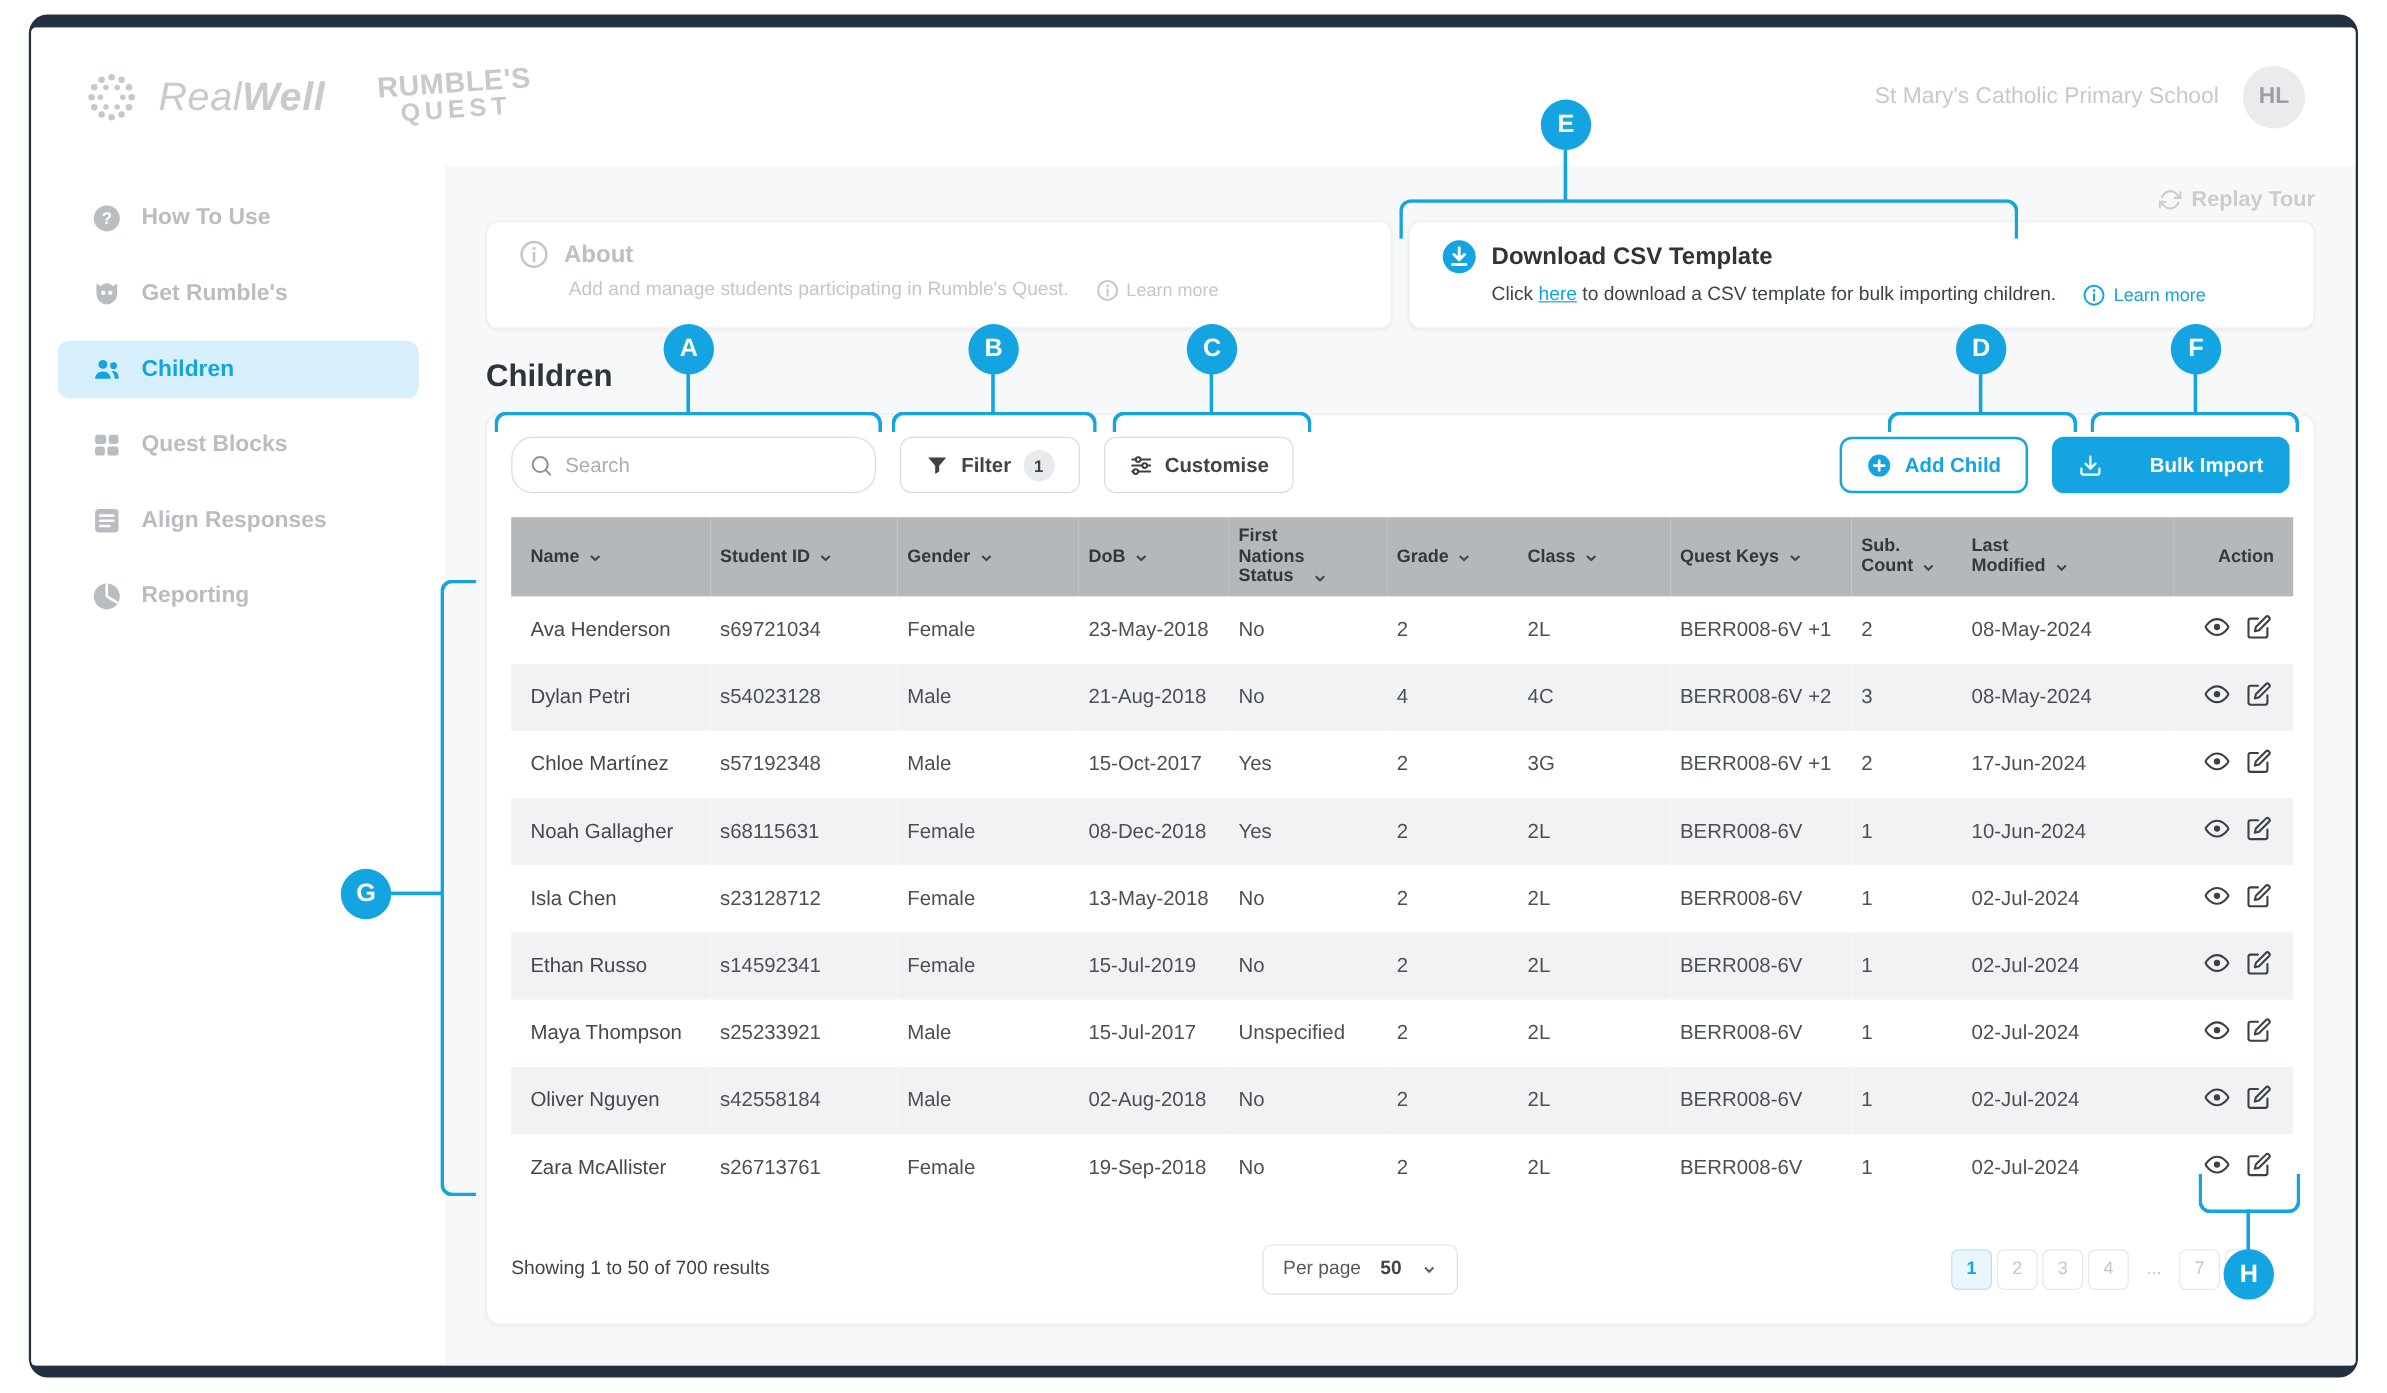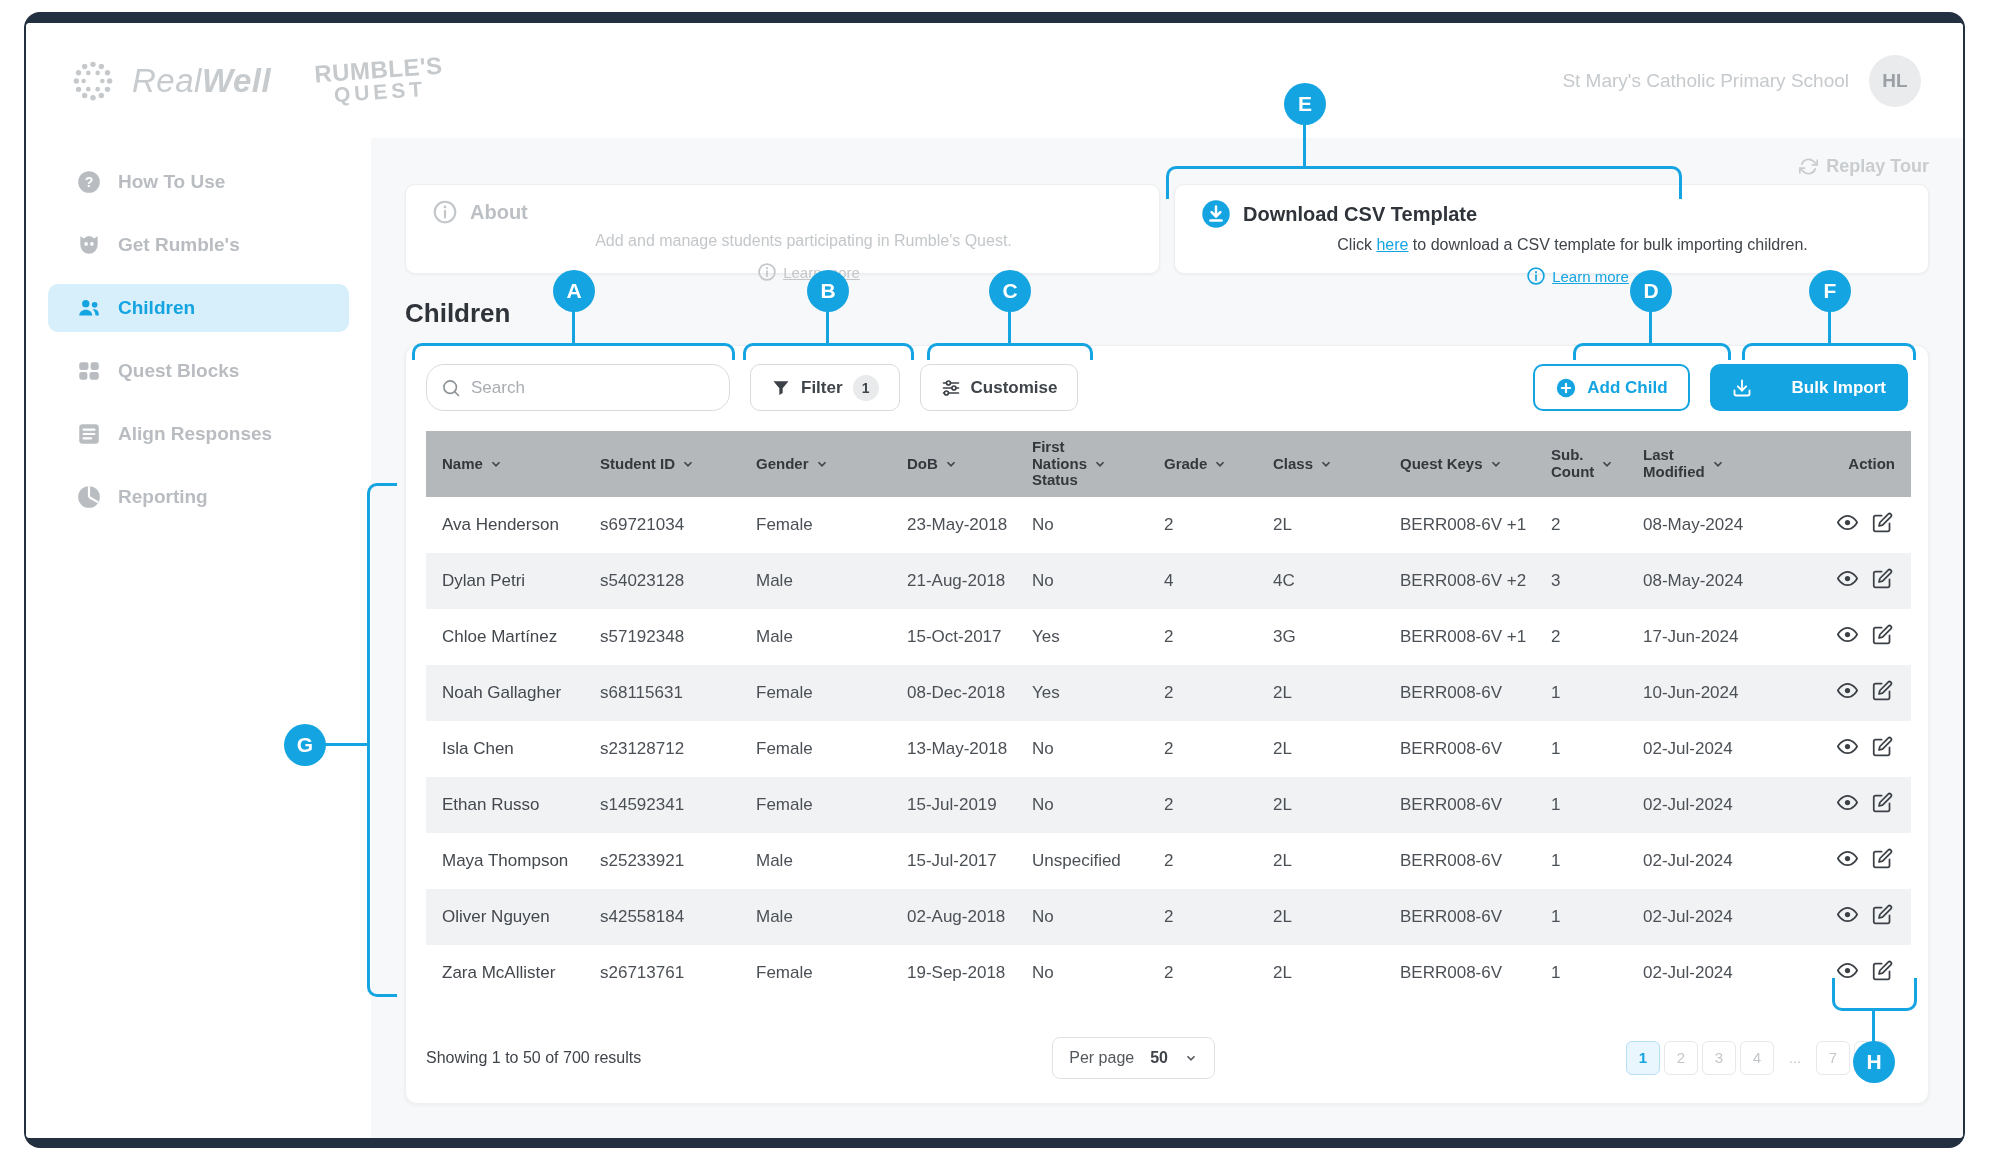--- a/index.html
+++ b/index.html
@@ -33,24 +33,24 @@
   .content { flex:1; background:#f7f8f9; position:relative; padding:46px 34px 0; min-width:0; }
 
   .replay { position:absolute; top:18px; right:34px; display:flex; align-items:center; gap:8px; color:#c9cdd0; font-size:18px; font-weight:600; cursor:pointer; }
 
   
   .cards { display:flex; gap:14px; height:90px; }
   .card { flex:1; background:#fff; border:1px solid #eceeef; border-radius:10px; padding:14px 26px; box-shadow:0 1px 3px rgba(30,40,50,.05); }
   .card-title-row { display:flex; align-items:center; gap:12px; }
   .card-title { font-size:20px; font-weight:700; color:#2f343a; }
   .card.muted .card-title { color:#bcc0c4; }
-  .card-desc-row { display:flex; align-items:center; gap:12px; margin-top:7px; padding-left:42px; font-size:16px; color:#3f444a;flex-direction:column; }
+  .card-desc-row { display:flex; align-items:center; gap:12px; margin-top:7px; padding-left:42px; font-size:16px; color:#3f444a; }
   .card.muted .card-desc-row { color:#c3c7ca; }
   .learn { display:inline-flex; align-items:center; gap:6px; margin-left:10px; }
-  .learn a { font-size:15px; text-decoration:underline; color:#14a4e1; cursor:pointer; }
+  .learn a { font-size:15px; color:#14a4e1; cursor:pointer; }
   .card.muted .learn a { color:#c3c7ca; }
   .here-link { color:#14a4e1; text-decoration:underline; cursor:pointer; }
 
   .page-title { margin-top:24px; font-size:26px; font-weight:700; color:#2f343a; }
 
   
   .panel { margin-top:16px; background:#fff; border-radius:12px; padding:18px 20px 24px; box-shadow:0 1px 4px rgba(30,40,50,.06); border:1px solid #eef0f1; }
   .toolbar { display:flex; align-items:center; gap:20px; }
   .search { width:304px; height:47px; background:#fff; border:1.5px solid #d8dbdd; border-radius:18px; display:flex; align-items:center; gap:10px; padding:0 14px; }
   .search input { border:none; outline:none; flex:1; font-size:17px; font-family:inherit; color:#3f444a; background:transparent; }
@@ -59,21 +59,21 @@
   .btn-gray { background:#fff; border:1.5px solid #d8dbdd; color:#3f444a; }
   .badge-count { width:26px; height:26px; border-radius:50%; background:#e8eaeb; color:#3f444a; font-size:14px; font-weight:700; display:flex; align-items:center; justify-content:center; }
   .btn-outline-blue { margin-left:auto; background:#fff; border:2px solid #14a4e1; color:#14a4e1; font-weight:700; }
   .btn-blue { margin-left:-4px; background:#14a4e1; border:2px solid #14a4e1; color:#fff; font-weight:700; }
   .toolbar .btn-blue { margin-left:0;gap:40px; }
 
   
   table.grid { margin-top:20px; border-collapse:collapse; table-layout:fixed; width:1485px; }
   .grid thead th { background:#b4b8bb; color:#33383d; font-size:15px; font-weight:700; text-align:left; padding:8px 8px; height:56px; vertical-align:middle; cursor:pointer; }
   .grid thead th:first-child { padding-left:16px; }
-  .th-inner { display:flex; align-items:center; gap:6px; }
+  .th-inner { display:flex; align-items:flex-end; gap:6px; }
   .th-label { white-space:pre-line; line-height:1.1; }
   .th-action .th-inner { justify-content:flex-end; padding-right:8px; }
   .grid tbody td { height:56px; font-size:17px; color:#4b5056; padding:0 8px; overflow:hidden; white-space:nowrap; }
   .grid tbody td:first-child { padding-left:16px; color:#43484e; }
   .grid tbody tr:nth-child(even) { background:#f1f2f4; }
   .cell-actions { text-align:right; }
   .cell-actions .wrap { display:inline-flex; gap:14px; padding-right:10px; }
   .icon-btn { display:inline-flex; color:#3c4147; cursor:pointer; }
 
   

